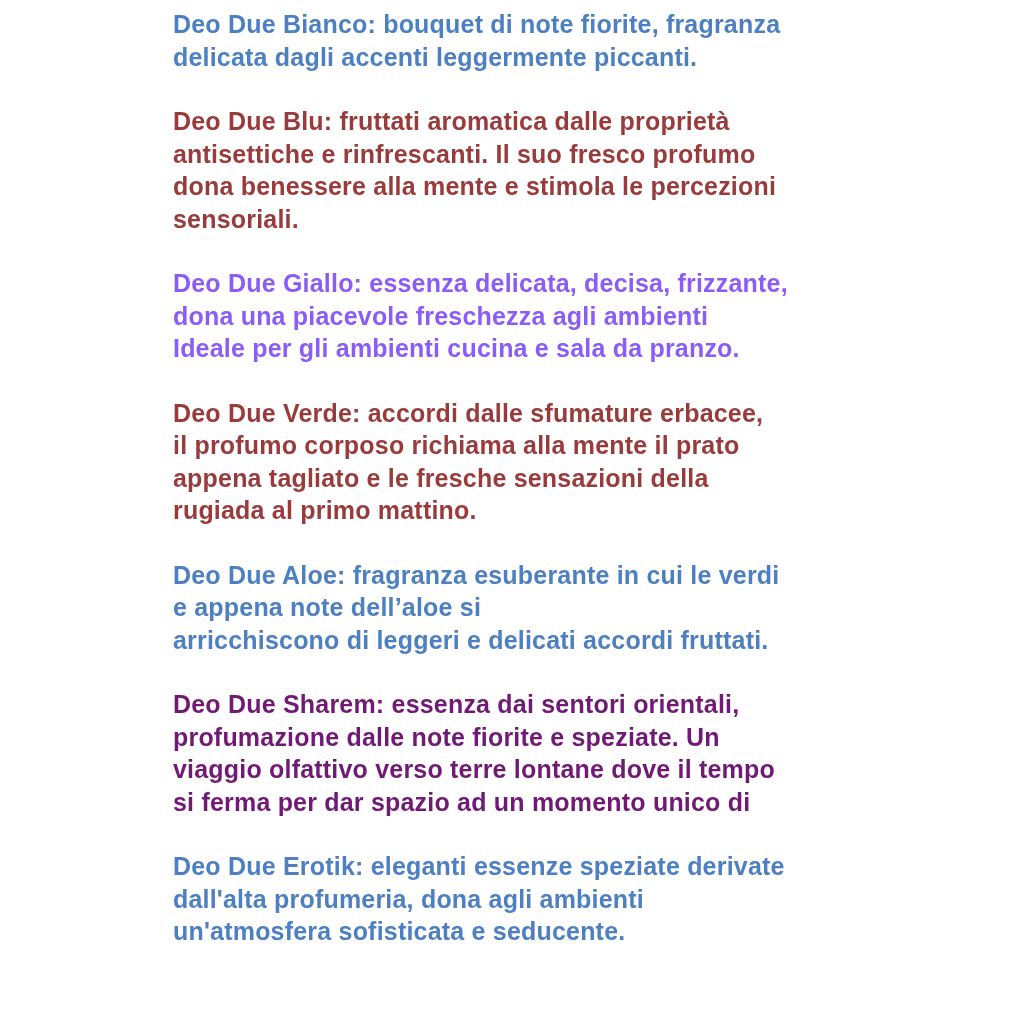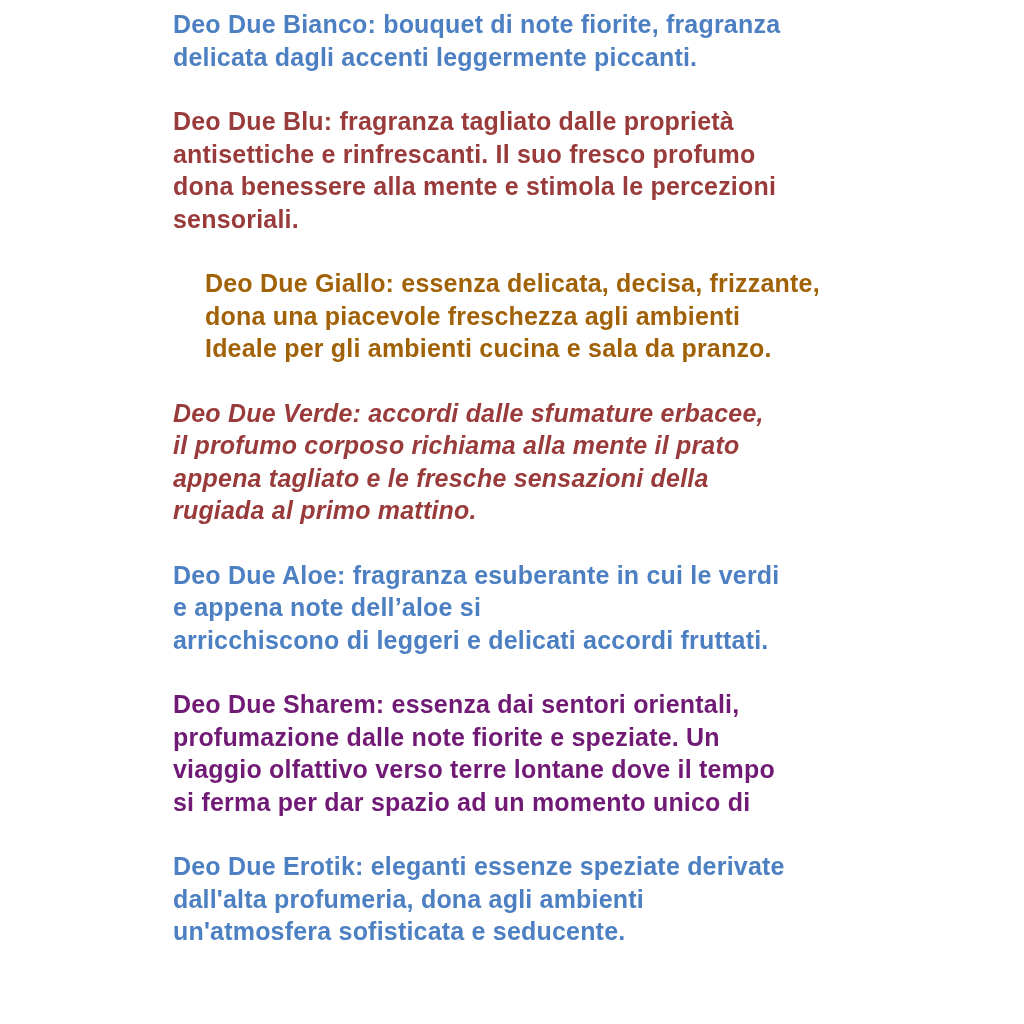--- a/index.html
+++ b/index.html
@@ -33,33 +33,33 @@
 <body>
 
 <div class="page">
 
   <div class="para" style="color: rgb(77, 128, 194);">
     <div class="line">Deo Due Bianco: bouquet di note fiorite, fragranza</div>
     <div class="line">delicata dagli accenti leggermente piccanti.</div>
   </div>
 
   <div class="para" style="color: rgb(154, 59, 59);">
-    <div class="line">Deo Due Blu: fragranza tagliato dalle proprietà</div>
+    <div class="line">Deo Due Blu: fruttati aromatica dalle proprietà</div>
     <div class="line">antisettiche e rinfrescanti. Il suo fresco profumo</div>
     <div class="line">dona benessere alla mente e stimola le percezioni</div>
     <div class="line">sensoriali.</div>
   </div>
 
-  <div class="para" style="color: #a16207; margin-left: 32px;">
+  <div class="para" style="color: #8b5cf6;">
     <div class="line">Deo Due Giallo: essenza delicata, decisa, frizzante,</div>
     <div class="line">dona una piacevole freschezza agli ambienti</div>
     <div class="line">Ideale per gli ambienti cucina e sala da pranzo.</div>
   </div>
 
-  <div class="para" style="color: rgb(154, 59, 59); font-style: italic;">
+  <div class="para" style="color: rgb(154, 59, 59);">
     <div class="line">Deo Due Verde: accordi dalle sfumature erbacee,</div>
     <div class="line">il profumo corposo richiama alla mente il prato</div>
     <div class="line">appena tagliato e le fresche sensazioni della</div>
     <div class="line">rugiada al primo mattino.</div>
   </div>
 
   <div class="para" style="color: rgb(77, 128, 194);">
     <div class="line">Deo Due Aloe: fragranza esuberante in cui le verdi</div>
     <div class="line">e appena note dell’aloe si</div>
     <div class="line">arricchiscono di leggeri e delicati accordi fruttati.</div>

